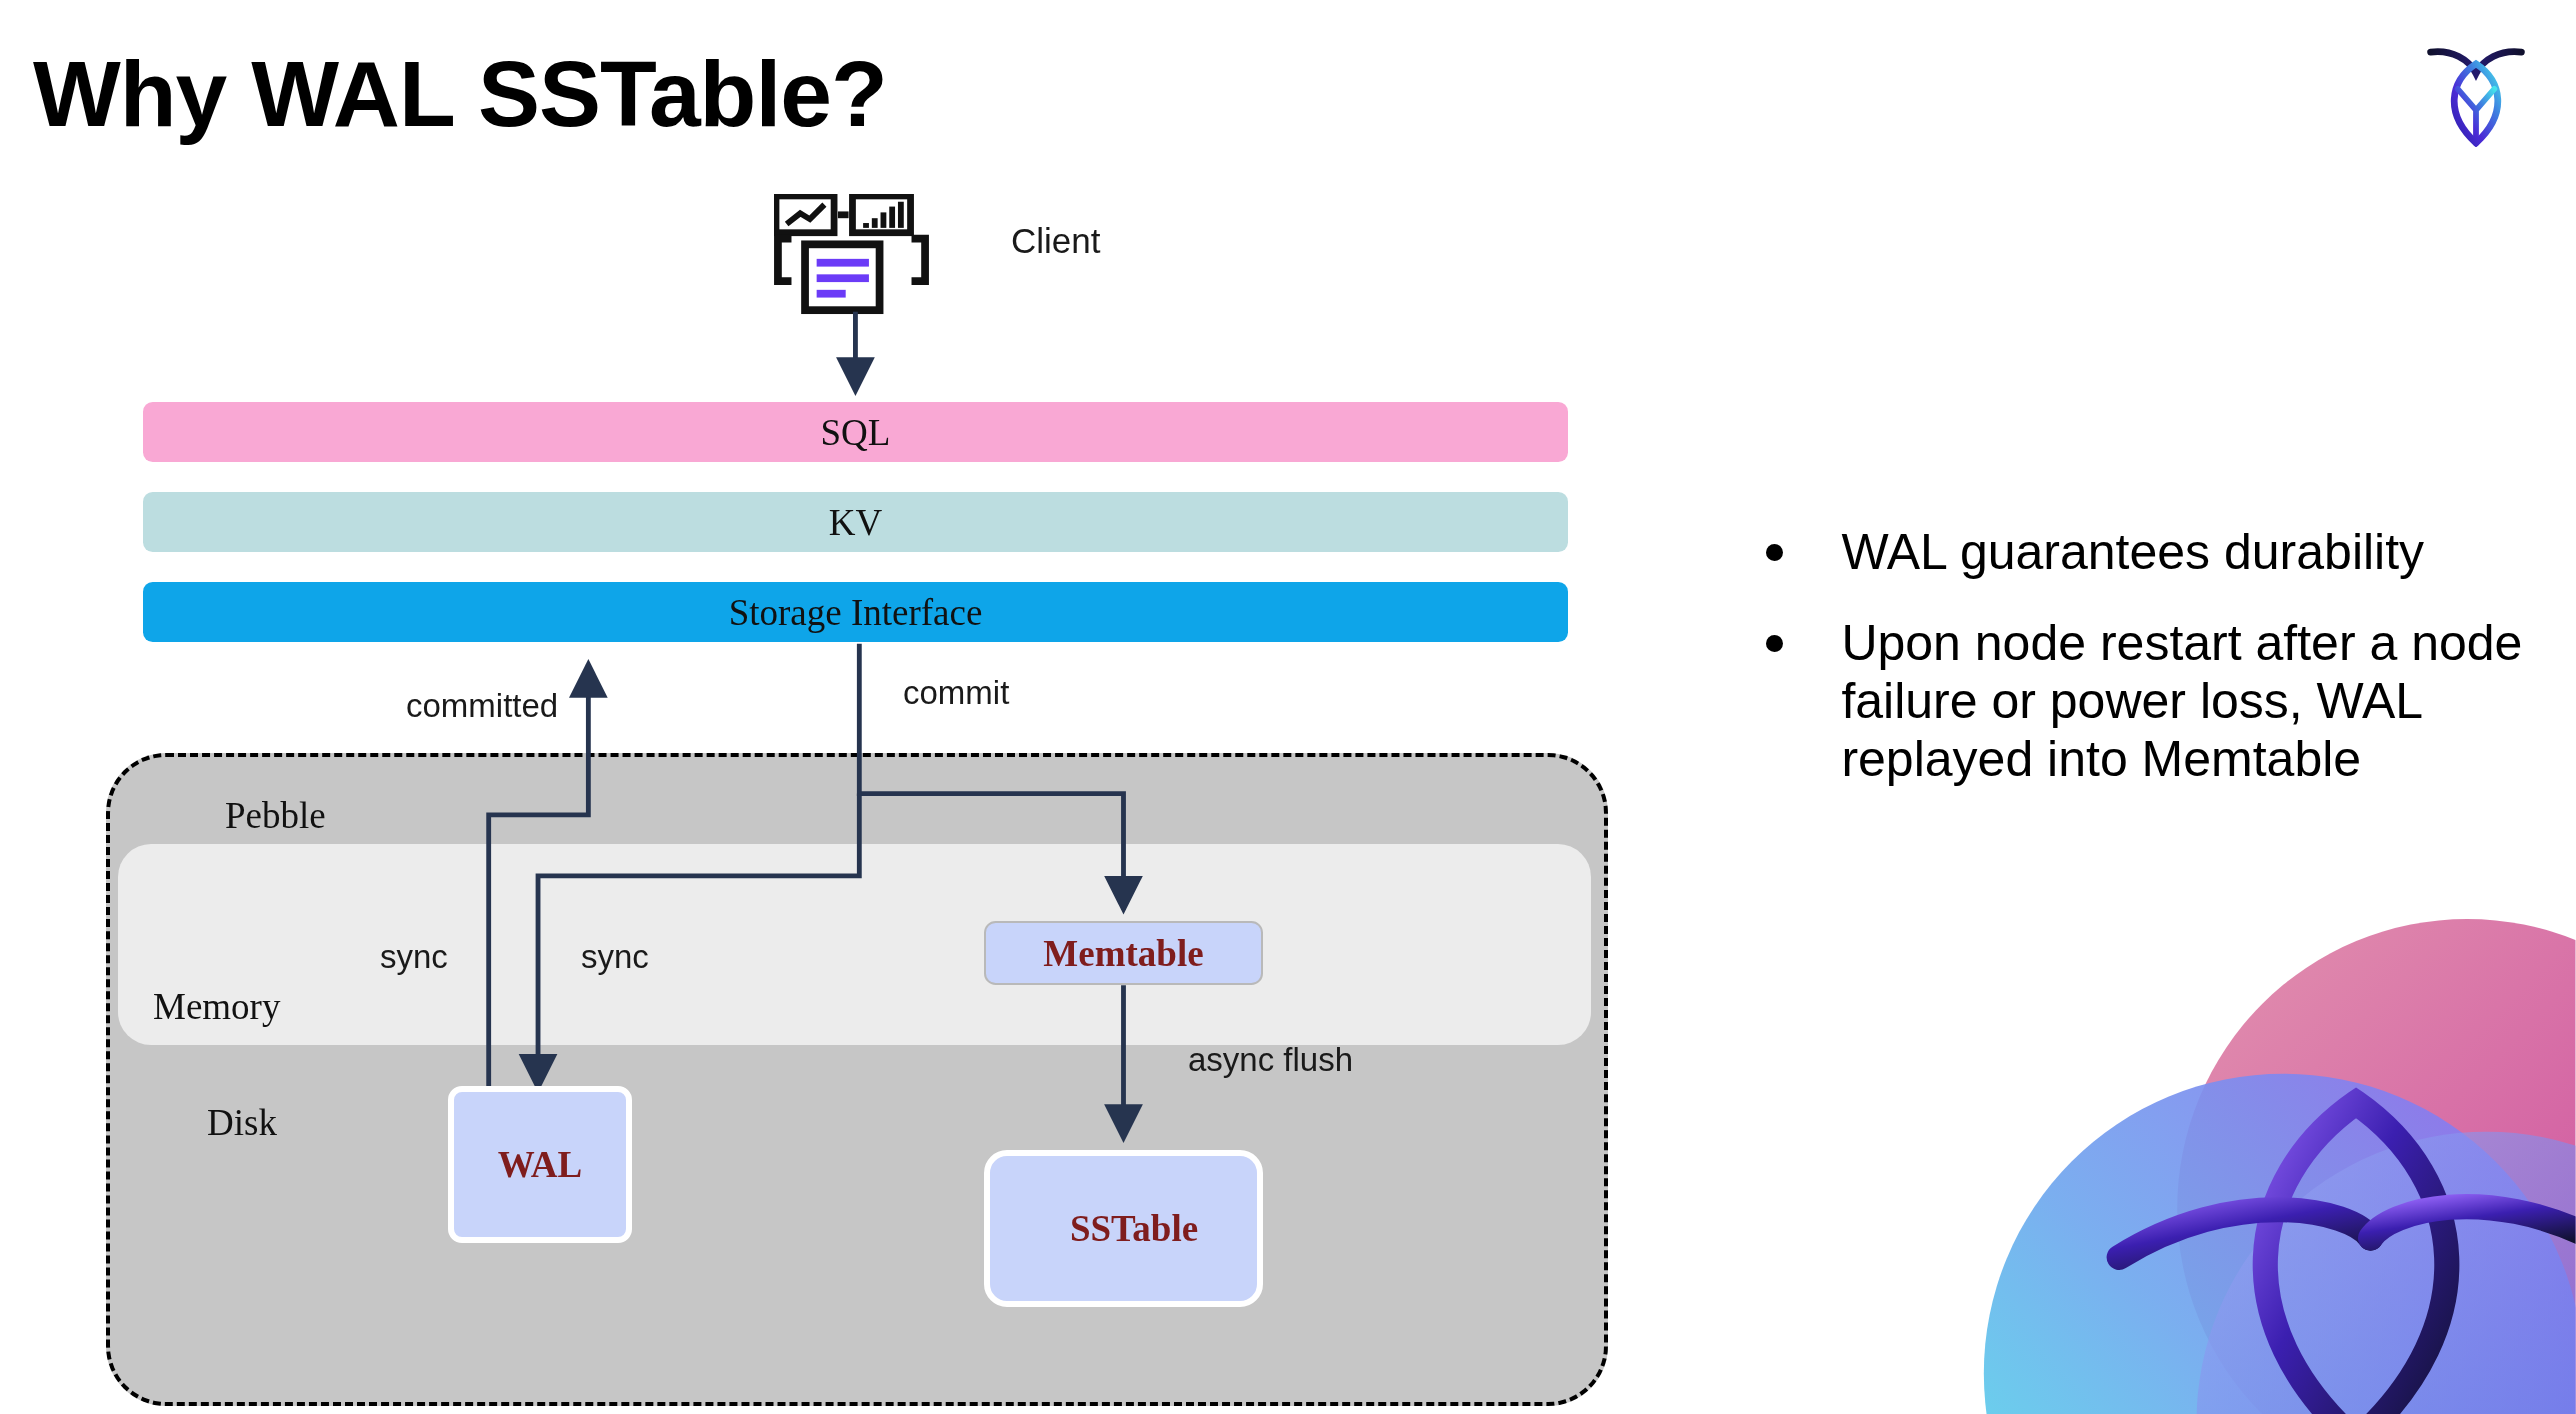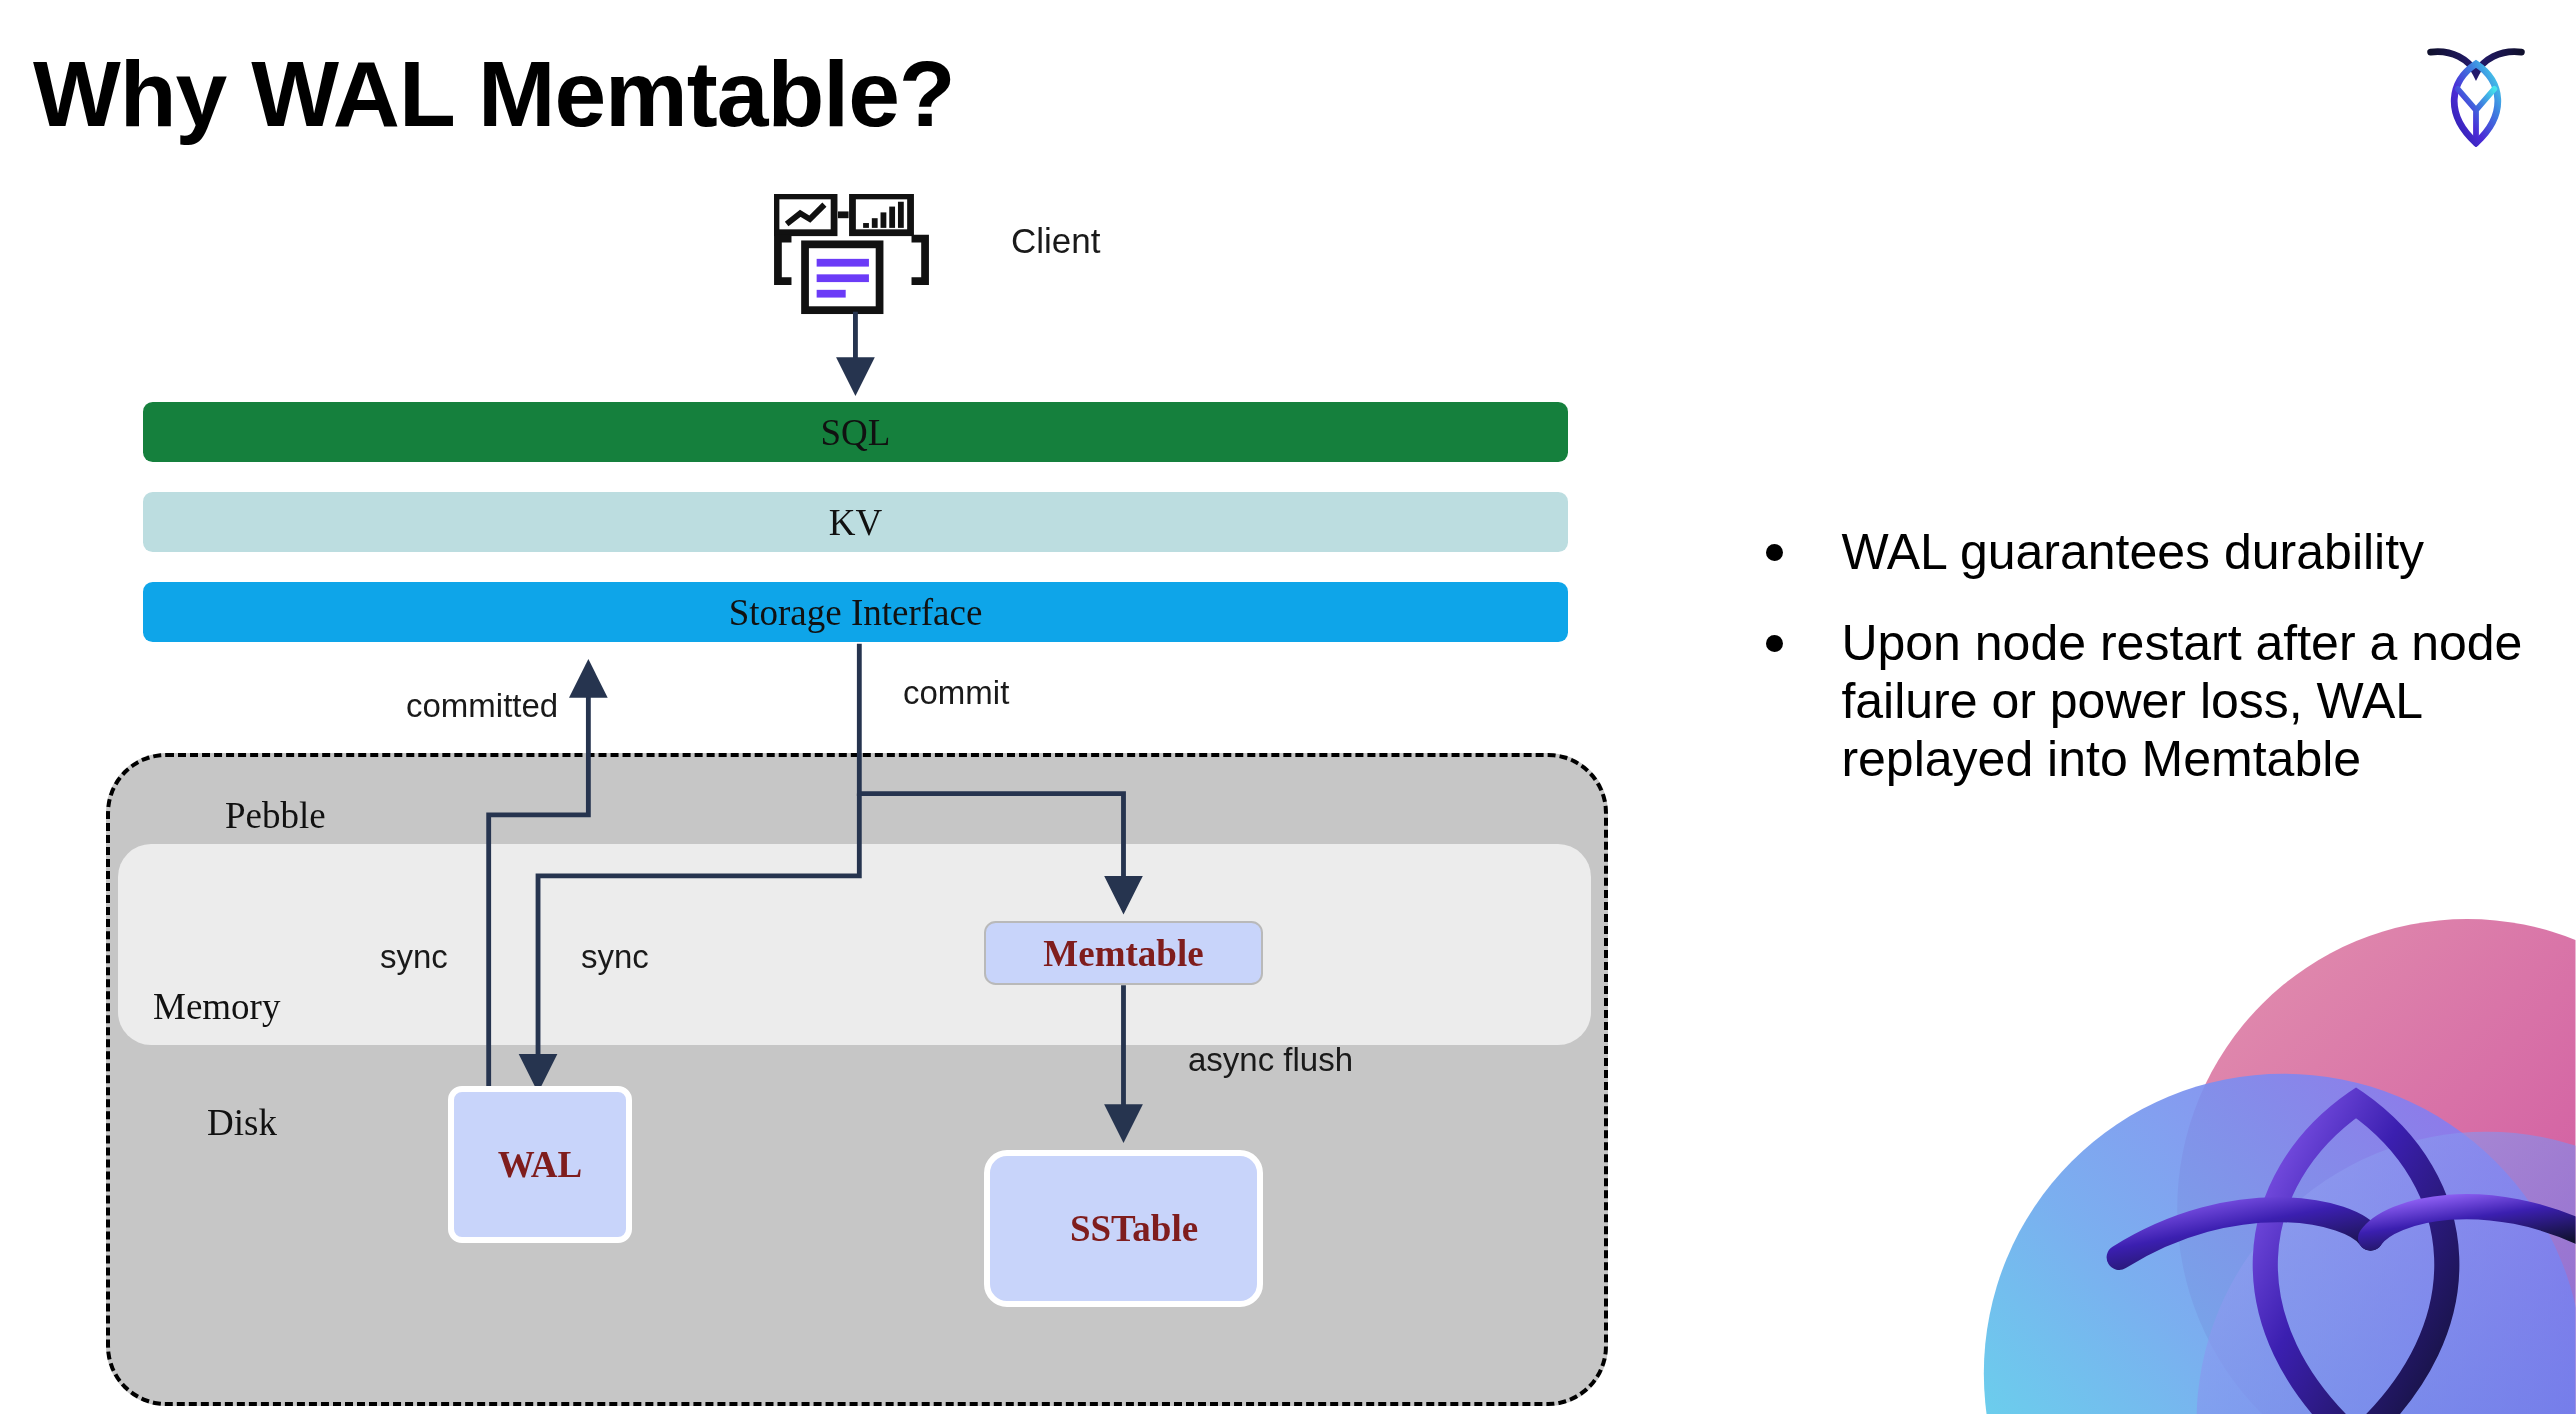--- a/index.html
+++ b/index.html
@@ -208,21 +208,21 @@
     font-size: 50px;
     line-height: 1.16;
     color: #000000;
   }
 </style>
 </head>
 <body>
 
 <div id="slide">
 
-  <div id="page-title">Why WAL Memtable?</div>
+  <div id="page-title">Why WAL SSTable?</div>
 
   <div id="brand-logo">
     <svg viewBox="0 0 118 130" width="114" height="126" aria-hidden="true">
       <defs>
         <linearGradient id="logoGrad" x1="0" y1="1" x2="1" y2="0">
           <stop offset="0%" stop-color="#2b1fa8"></stop>
           <stop offset="35%" stop-color="#4b2bd6"></stop>
           <stop offset="68%" stop-color="#3e7fe0"></stop>
           <stop offset="100%" stop-color="#45e3ec"></stop>
         </linearGradient>
@@ -300,21 +300,21 @@
       <path d="M142 46 L156 46 L156 90 L142 90" fill="none" stroke="#111111" stroke-width="8"></path>
 
       <rect x="32" y="52" width="77" height="68" fill="#ffffff" stroke="#111111" stroke-width="8"></rect>
       <rect x="44" y="67" width="54" height="8" fill="#6b3bf7"></rect>
       <rect x="44" y="83" width="54" height="8" fill="#6b3bf7"></rect>
       <rect x="44" y="99" width="30" height="8" fill="#6b3bf7"></rect>
     </svg>
   </div>
   <div id="client-label">Client</div>
 
-  <div class="layer-bar" id="layer-sql" style="background:#15803d">
+  <div class="layer-bar" id="layer-sql" style="background:#f9a8d4">
     <span>SQL</span>
   </div>
 
   <div class="layer-bar" id="layer-kv" style="background:#bcdde0">
     <span>KV</span>
   </div>
 
   <div class="layer-bar" id="layer-storage" style="background:#0ea5e9">
     <span>Storage Interface</span>
   </div>

